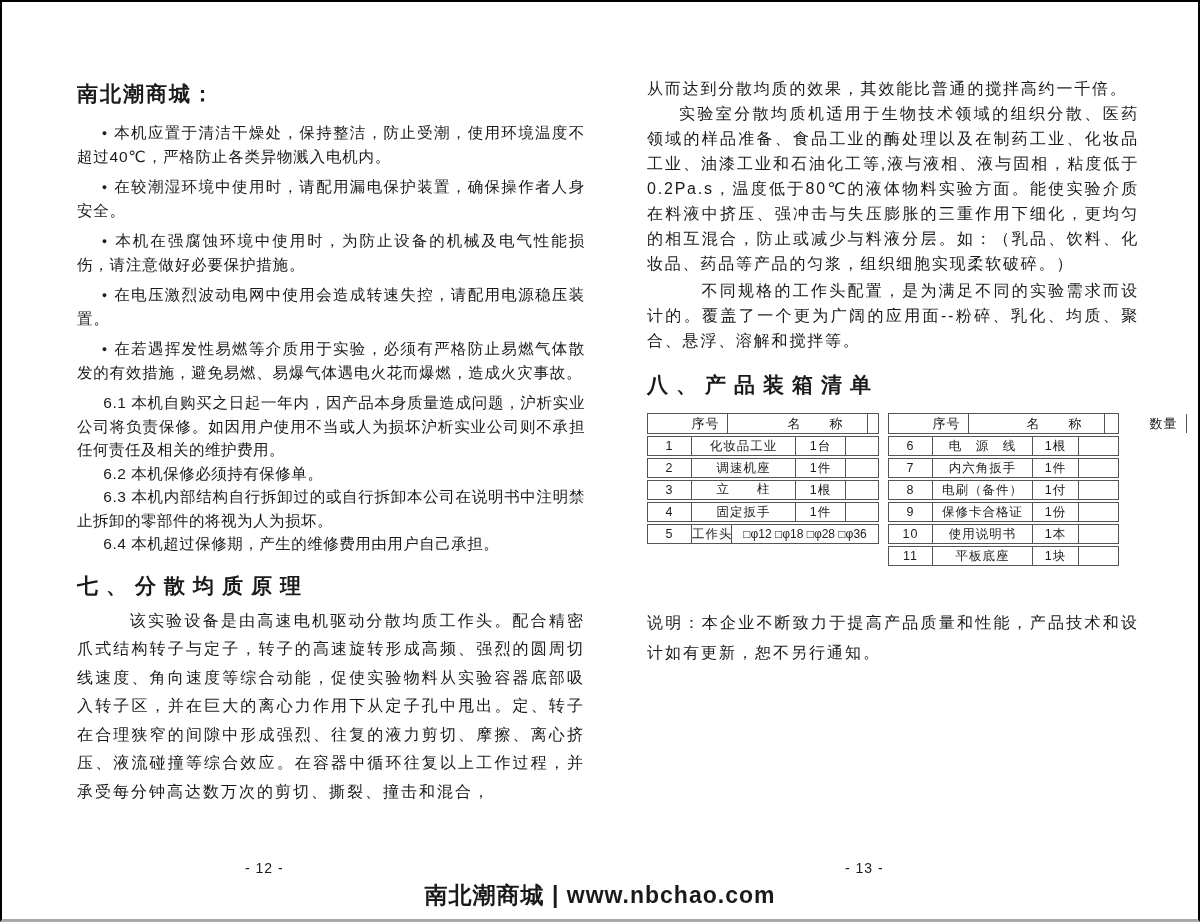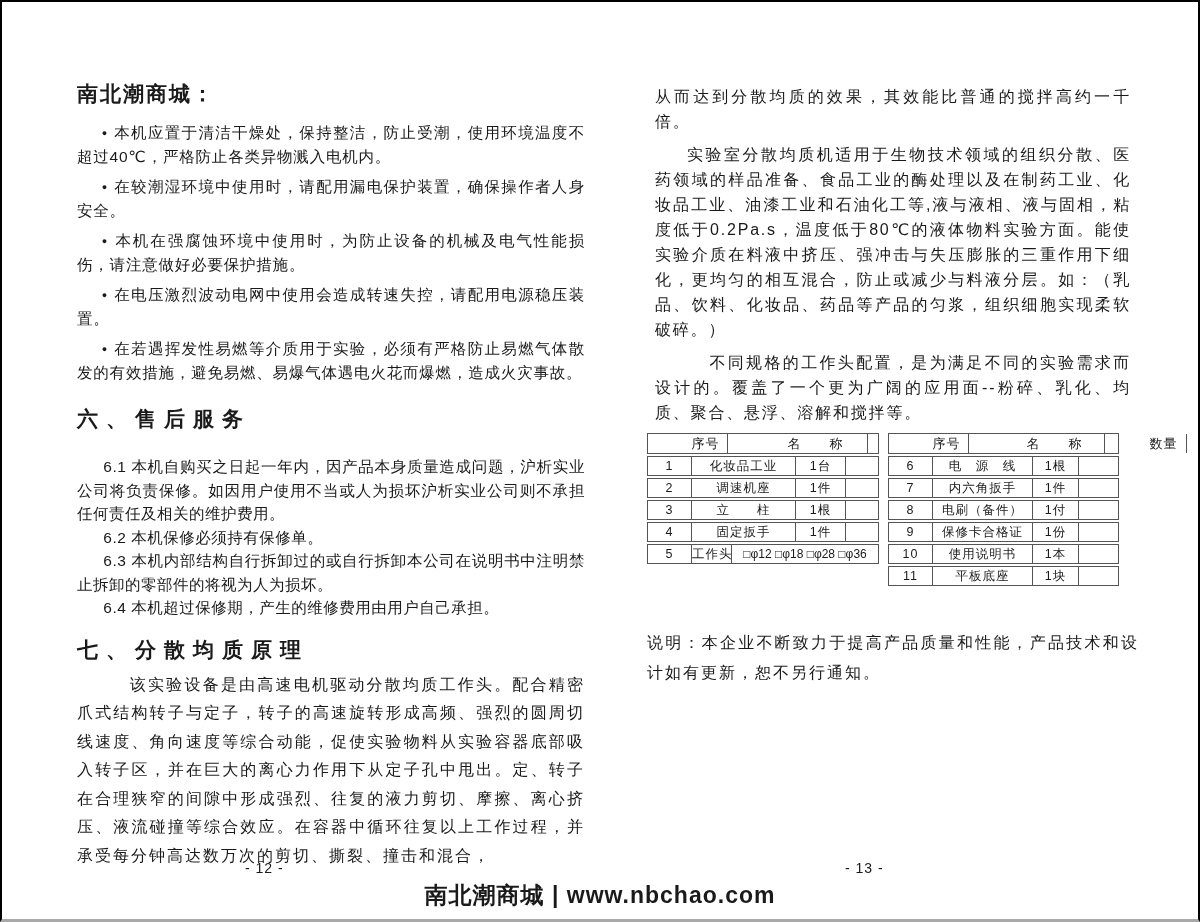--- a/index.html
+++ b/index.html
@@ -26,21 +26,21 @@
   .bullet{font-size:15.5px;line-height:24px;letter-spacing:0.8px;margin:0 0 6px;
           text-indent:1.6em;text-align:justify;}
   .dot{font-size:9px;vertical-align:2px;}
 
   .p6{font-size:15.5px;line-height:23.5px;letter-spacing:0.5px;margin:0;
       text-indent:1.7em;text-align:justify;}
 
   .principle{font-size:16px;line-height:28.5px;letter-spacing:2px;
              text-indent:3.3em;margin:0;text-align:justify;}
 
-  .rp{font-size:16px;line-height:25px;letter-spacing:1.8px;margin:8px;text-align:justify;}
+  .rp{font-size:16px;line-height:25px;letter-spacing:1.8px;margin:0;text-align:justify;}
   .ind2{text-indent:2em;}
   .ind34{text-indent:3.4em;margin-top:2px;}
 
   .tables{display:flex;gap:9px;}
   .trow{display:flex;border:1px solid #555;margin-bottom:2px;background:#fff;}
   .tcell{border-right:1px solid #555;height:18px;line-height:18px;font-size:12.5px;
          text-align:center;letter-spacing:1px;box-sizing:border-box;
          overflow:hidden;white-space:nowrap;}
   .tcell:last-child{border-right:none;flex:1;}
   .thead .tcell{font-size:13px;height:19px;line-height:19px;margin-left:36px;}
@@ -62,37 +62,37 @@
   <div class="col left">
     <h1 class="doc">南北潮商城：</h1>
     <div>
         <p class="bullet"><span class="dot">●</span> 本机应置于清洁干燥处，保持整洁，防止受潮，使用环境温度不超过40℃，严格防止各类异物溅入电机内。</p>
         <p class="bullet"><span class="dot">●</span> 在较潮湿环境中使用时，请配用漏电保护装置，确保操作者人身安全。</p>
         <p class="bullet"><span class="dot">●</span> 本机在强腐蚀环境中使用时，为防止设备的机械及电气性能损伤，请注意做好必要保护措施。</p>
         <p class="bullet"><span class="dot">●</span> 在电压激烈波动电网中使用会造成转速失控，请配用电源稳压装置。</p>
         <p class="bullet"><span class="dot">●</span> 在若遇挥发性易燃等介质用于实验，必须有严格防止易燃气体散发的有效措施，避免易燃、易爆气体遇电火花而爆燃，造成火灾事故。</p>
       </div>
 
-    <h2 class="doc" id="h2-six">六、售后服务</h2>
     <div>
         <p class="p6">6.1 本机自购买之日起一年内，因产品本身质量造成问题，沪析实业公司将负责保修。如因用户使用不当或人为损坏沪析实业公司则不承担任何责任及相关的维护费用。</p>
         <p class="p6">6.2 本机保修必须持有保修单。</p>
         <p class="p6">6.3 本机内部结构自行拆卸过的或自行拆卸本公司在说明书中注明禁止拆卸的零部件的将视为人为损坏。</p>
         <p class="p6">6.4 本机超过保修期，产生的维修费用由用户自己承担。</p>
       </div>
 
     <h2 class="doc" id="h2-seven">七、分散均质原理</h2>
     <p class="principle">该实验设备是由高速电机驱动分散均质工作头。配合精密爪式结构转子与定子，转子的高速旋转形成高频、强烈的圆周切线速度、角向速度等综合动能，促使实验物料从实验容器底部吸入转子区，并在巨大的离心力作用下从定子孔中甩出。定、转子在合理狭窄的间隙中形成强烈、往复的液力剪切、摩擦、离心挤压、液流碰撞等综合效应。在容器中循环往复以上工作过程，并承受每分钟高达数万次的剪切、撕裂、撞击和混合，</p>
   </div>
 
   <div class="col right">
     <p class="rp">从而达到分散均质的效果，其效能比普通的搅拌高约一千倍。</p>
     <p class="rp ind2">实验室分散均质机适用于生物技术领域的组织分散、医药领域的样品准备、食品工业的酶处理以及在制药工业、化妆品工业、油漆工业和石油化工等,液与液相、液与固相，粘度低于0.2Pa.s，温度低于80℃的液体物料实验方面。能使实验介质在料液中挤压、强冲击与失压膨胀的三重作用下细化，更均匀的相互混合，防止或减少与料液分层。如：（乳品、饮料、化妆品、药品等产品的匀浆，组织细胞实现柔软破碎。）</p>
     <p class="rp ind34">不同规格的工作头配置，是为满足不同的实验需求而设计的。覆盖了一个更为广阔的应用面--粉碎、乳化、均质、聚合、悬浮、溶解和搅拌等。</p>
 
+    <h2 class="doc" id="h2-eight">八、产品装箱清单</h2>
 
     <div class="tables">
       <div class="ptable" style="width:232px">
           <div class="trow thead">
             <div class="tcell" style="flex: 0 0 44px;">序号</div>
             <div class="tcell" style="flex: 0 0 104px;">名　　称</div>
             <div class="tcell" style="flex: 0 0 50px;">数量</div>
             <div class="tcell">是否</div>
           </div>
           <div class="trow">
@@ -102,21 +102,21 @@
             <div class="tcell"></div>
           </div>
           <div class="trow">
             <div class="tcell" style="flex: 0 0 44px;">2</div>
             <div class="tcell" style="flex: 0 0 104px;">调速机座</div>
             <div class="tcell" style="flex: 0 0 50px;">1件</div>
             <div class="tcell"></div>
           </div>
           <div class="trow">
             <div class="tcell" style="flex: 0 0 44px;">3</div>
-            <div class="tcell" style="flex: 0 0 104px;">立　　柱</div>
+            <div class="tcell" style="flex: 0 0 104px; font-family: Liberation Mono, monospace;">立　　柱</div>
             <div class="tcell" style="flex: 0 0 50px;">1根</div>
             <div class="tcell"></div>
           </div>
           <div class="trow">
             <div class="tcell" style="flex: 0 0 44px;">4</div>
             <div class="tcell" style="flex: 0 0 104px;">固定扳手</div>
             <div class="tcell" style="flex: 0 0 50px;">1件</div>
             <div class="tcell"></div>
           </div>
           <div class="trow">

